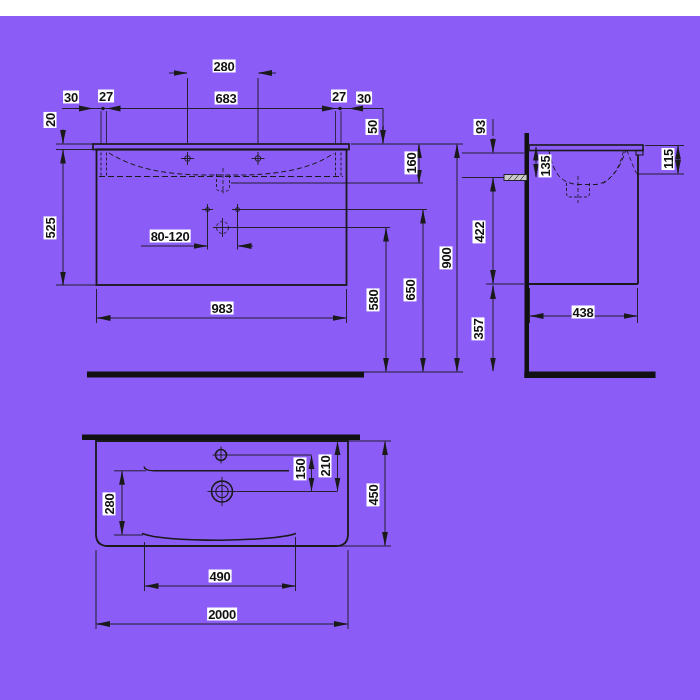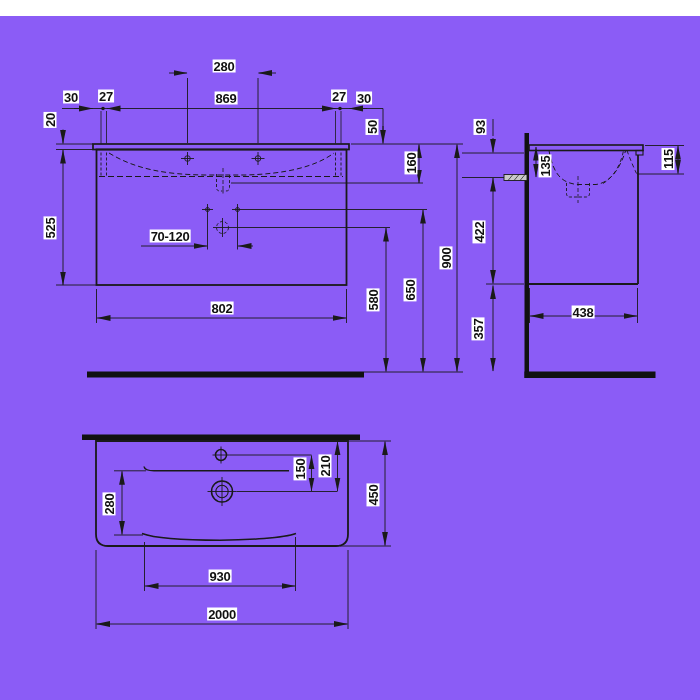--- a/index.html
+++ b/index.html
@@ -188,40 +188,40 @@
 
     <line x1="96" y1="534" x2="96" y2="613" stroke-width="0.9"></line>
     <line x1="348" y1="534" x2="348" y2="613" stroke-width="0.9"></line>
     <line x1="96.5" y1="608" x2="347.5" y2="608" stroke-width="0.9" marker-start="url(#ah)" marker-end="url(#ah)"></line>
   </g>
 </svg>
 
   <span class="dim" style="left:224px;top:50px">280</span>
   <span class="dim" style="left:71px;top:81px">30</span>
   <span class="dim" style="left:106px;top:80px">27</span>
-  <span class="dim" style="left:226px;top:82px">869</span>
+  <span class="dim" style="left:226px;top:82px">683</span>
   <span class="dim" style="left:339px;top:80px">27</span>
   <span class="dim" style="left:364px;top:82px">30</span>
   <span class="dim rot" style="left:50px;top:104px">20</span>
   <span class="dim rot" style="left:372px;top:111px">50</span>
   <span class="dim rot" style="left:411px;top:147px">160</span>
   <span class="dim rot" style="left:50px;top:212px">525</span>
-  <span class="dim" style="left:170px;top:220px">70-120</span>
-  <span class="dim" style="left:222px;top:292px">802</span>
+  <span class="dim" style="left:170px;top:220px">80-120</span>
+  <span class="dim" style="left:222px;top:292px">983</span>
   <span class="dim rot" style="left:373px;top:284px">580</span>
   <span class="dim rot" style="left:410px;top:274px">650</span>
   <span class="dim rot" style="left:446px;top:242px">900</span>
 
   <span class="dim rot" style="left:480px;top:111px">93</span>
   <span class="dim rot" style="left:545px;top:150px">135</span>
   <span class="dim rot" style="left:668px;top:143px">115</span>
   <span class="dim rot" style="left:479px;top:216px">422</span>
   <span class="dim" style="left:583px;top:296px">438</span>
   <span class="dim rot" style="left:478px;top:313px">357</span>
 
   <span class="dim rot" style="left:300px;top:453px">150</span>
   <span class="dim rot" style="left:325px;top:450px">210</span>
   <span class="dim rot" style="left:109px;top:488px">280</span>
   <span class="dim rot" style="left:373px;top:479px">450</span>
-  <span class="dim" style="left:220px;top:560px">930</span>
+  <span class="dim" style="left:220px;top:560px">490</span>
   <span class="dim" style="left:222px;top:598px">2000</span>
 
 </div>
 
 </body></html>

